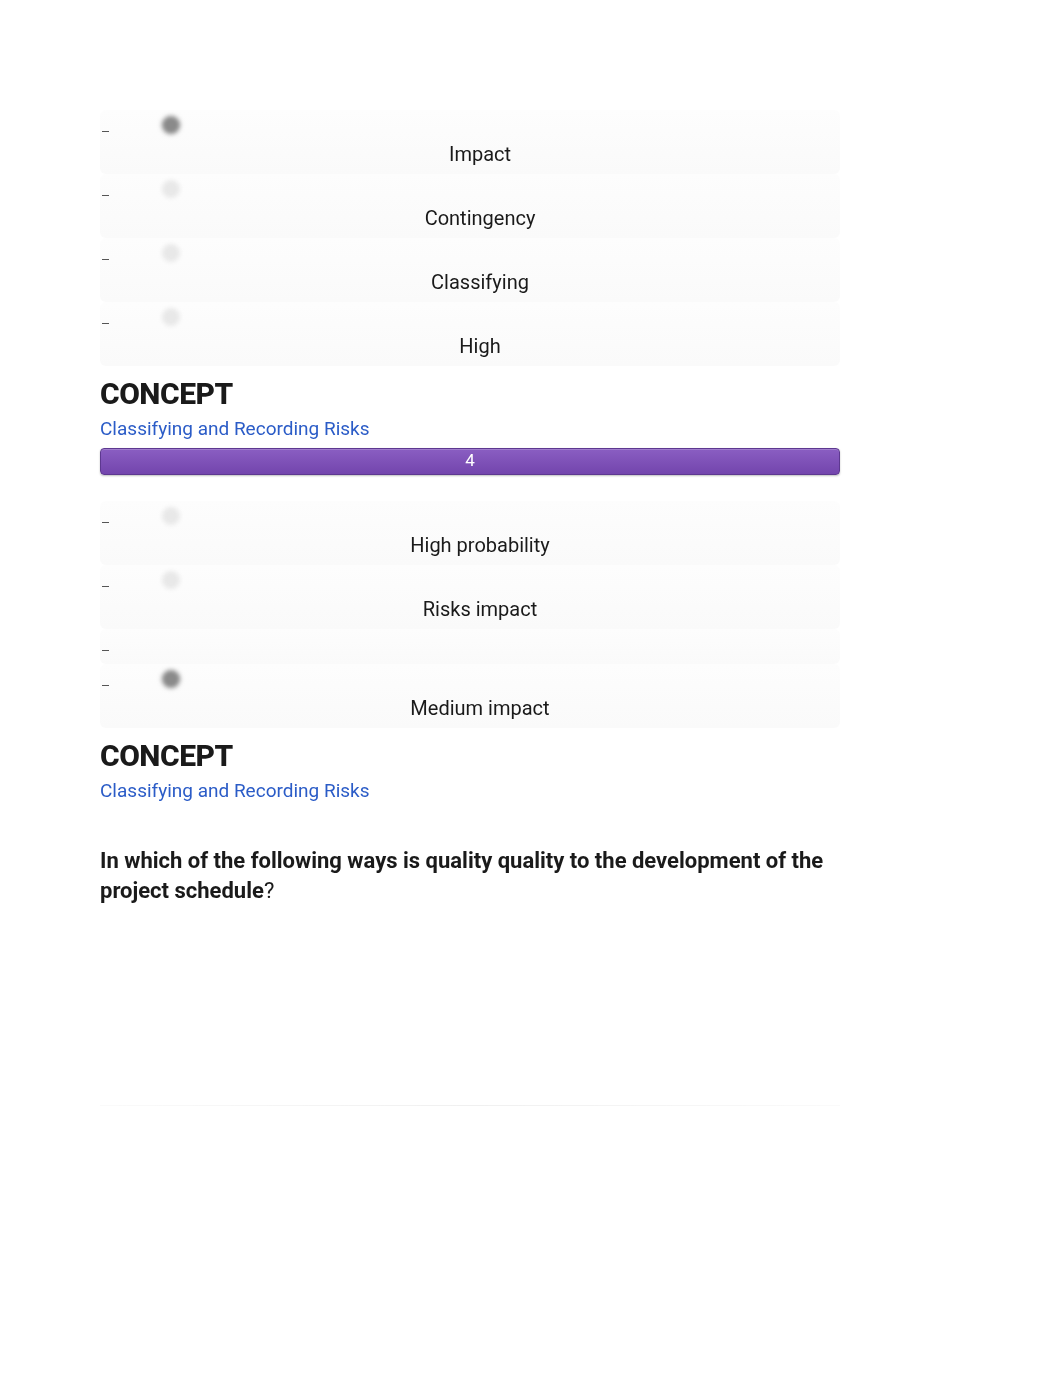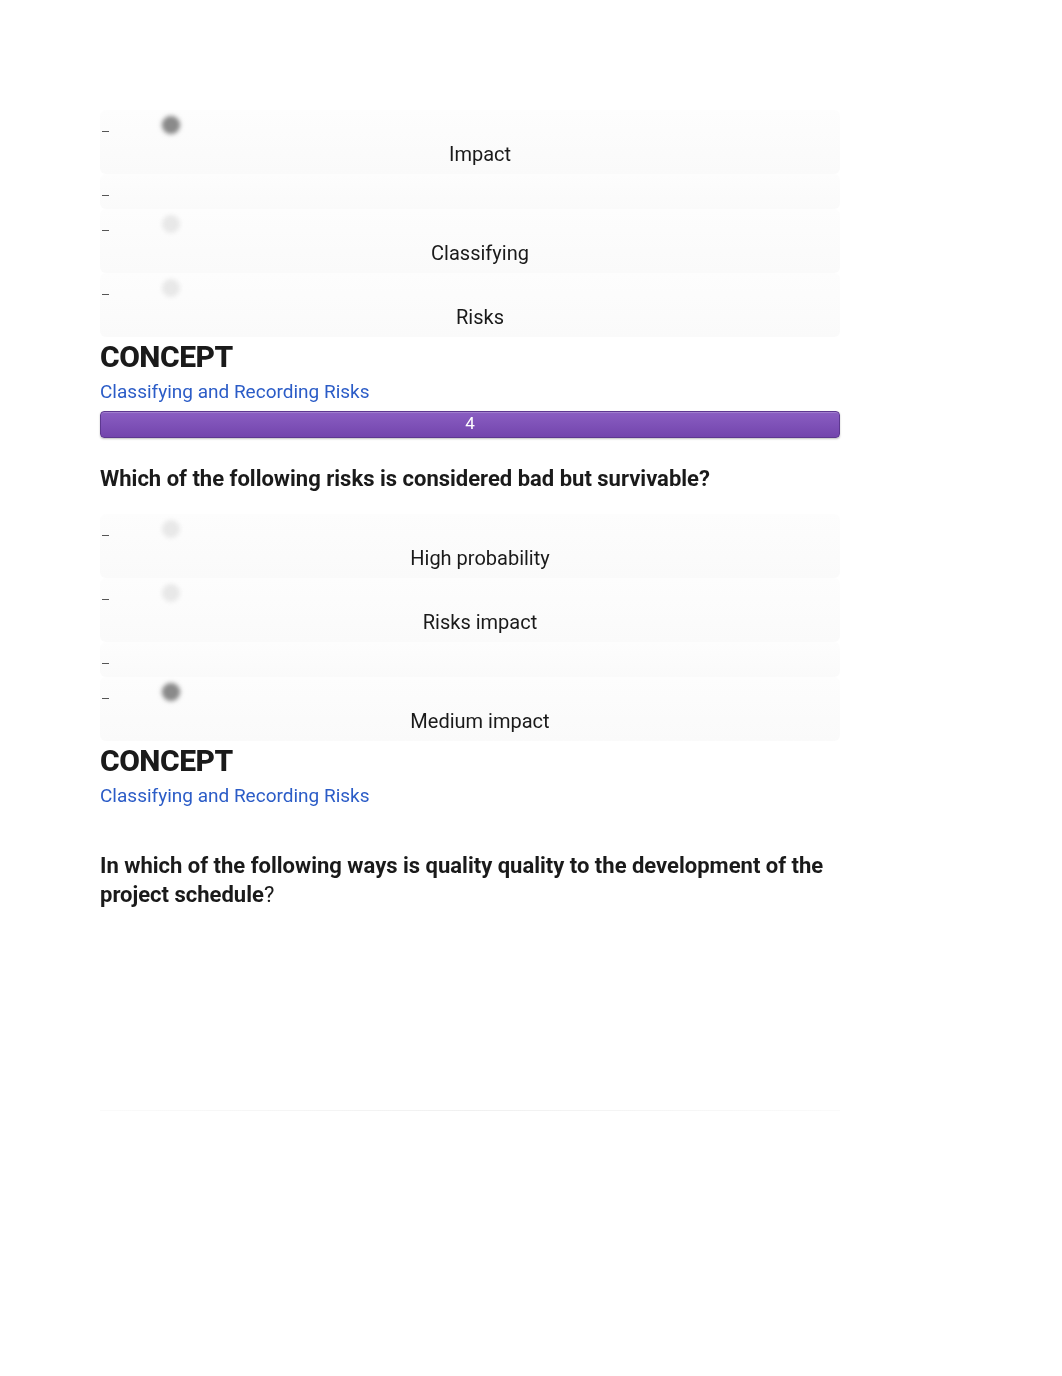--- a/index.html
+++ b/index.html
@@ -53,21 +53,21 @@
       box-shadow: 0 0 4px rgba(0,0,0,0.15);
     }
     .option-label {
       font-size: 20px;
       color: #1a1a1a;
       line-height: 1.4;
     }
     .concept-heading {
       font-size: 30px;
       font-weight: 800;
-      margin-top: 2px;
+      margin-top: 10px;
       margin-bottom: 6px;
       color: #1a1a1a;
       letter-spacing: -0.5px;
     }
     .concept-link {
       color: #2b5cc7;
       font-size: 19px;
       text-decoration: none;
       display: inline-block;
       margin-bottom: 8px;
@@ -111,44 +111,47 @@
   <div>
     <div class="option-row">
       <span class="option-marker">⎯</span>
       <div class="option-body">
         <div class="radio-indicator selected"></div>
         <div class="option-label">Impact</div>
       </div>
     </div>
     <div class="option-row">
       <span class="option-marker">⎯</span>
+      <div class="option-body">
+        <div class="radio-indicator"></div>
+        <div class="option-label">Contingency</div>
+      </div>
     </div>
     <div class="option-row">
       <span class="option-marker">⎯</span>
       <div class="option-body">
         <div class="radio-indicator"></div>
         <div class="option-label">Classifying</div>
       </div>
     </div>
     <div class="option-row">
       <span class="option-marker">⎯</span>
       <div class="option-body">
         <div class="radio-indicator"></div>
-        <div class="option-label">Risks</div>
+        <div class="option-label">High</div>
       </div>
     </div>
   </div>
 
   <h2 class="concept-heading">CONCEPT</h2>
   <a href="#" class="concept-link">Classifying and Recording Risks</a>
 
   <div class="divider-bar">4</div>
 
   
-  <div class="question-text">Which of the following risks is considered bad but survivable?</div>
 
   <div>
     <div class="option-row">
       <span class="option-marker">⎯</span>
       <div class="option-body">
         <div class="radio-indicator"></div>
         <div class="option-label">High probability</div>
       </div>
     </div>
     <div class="option-row">

